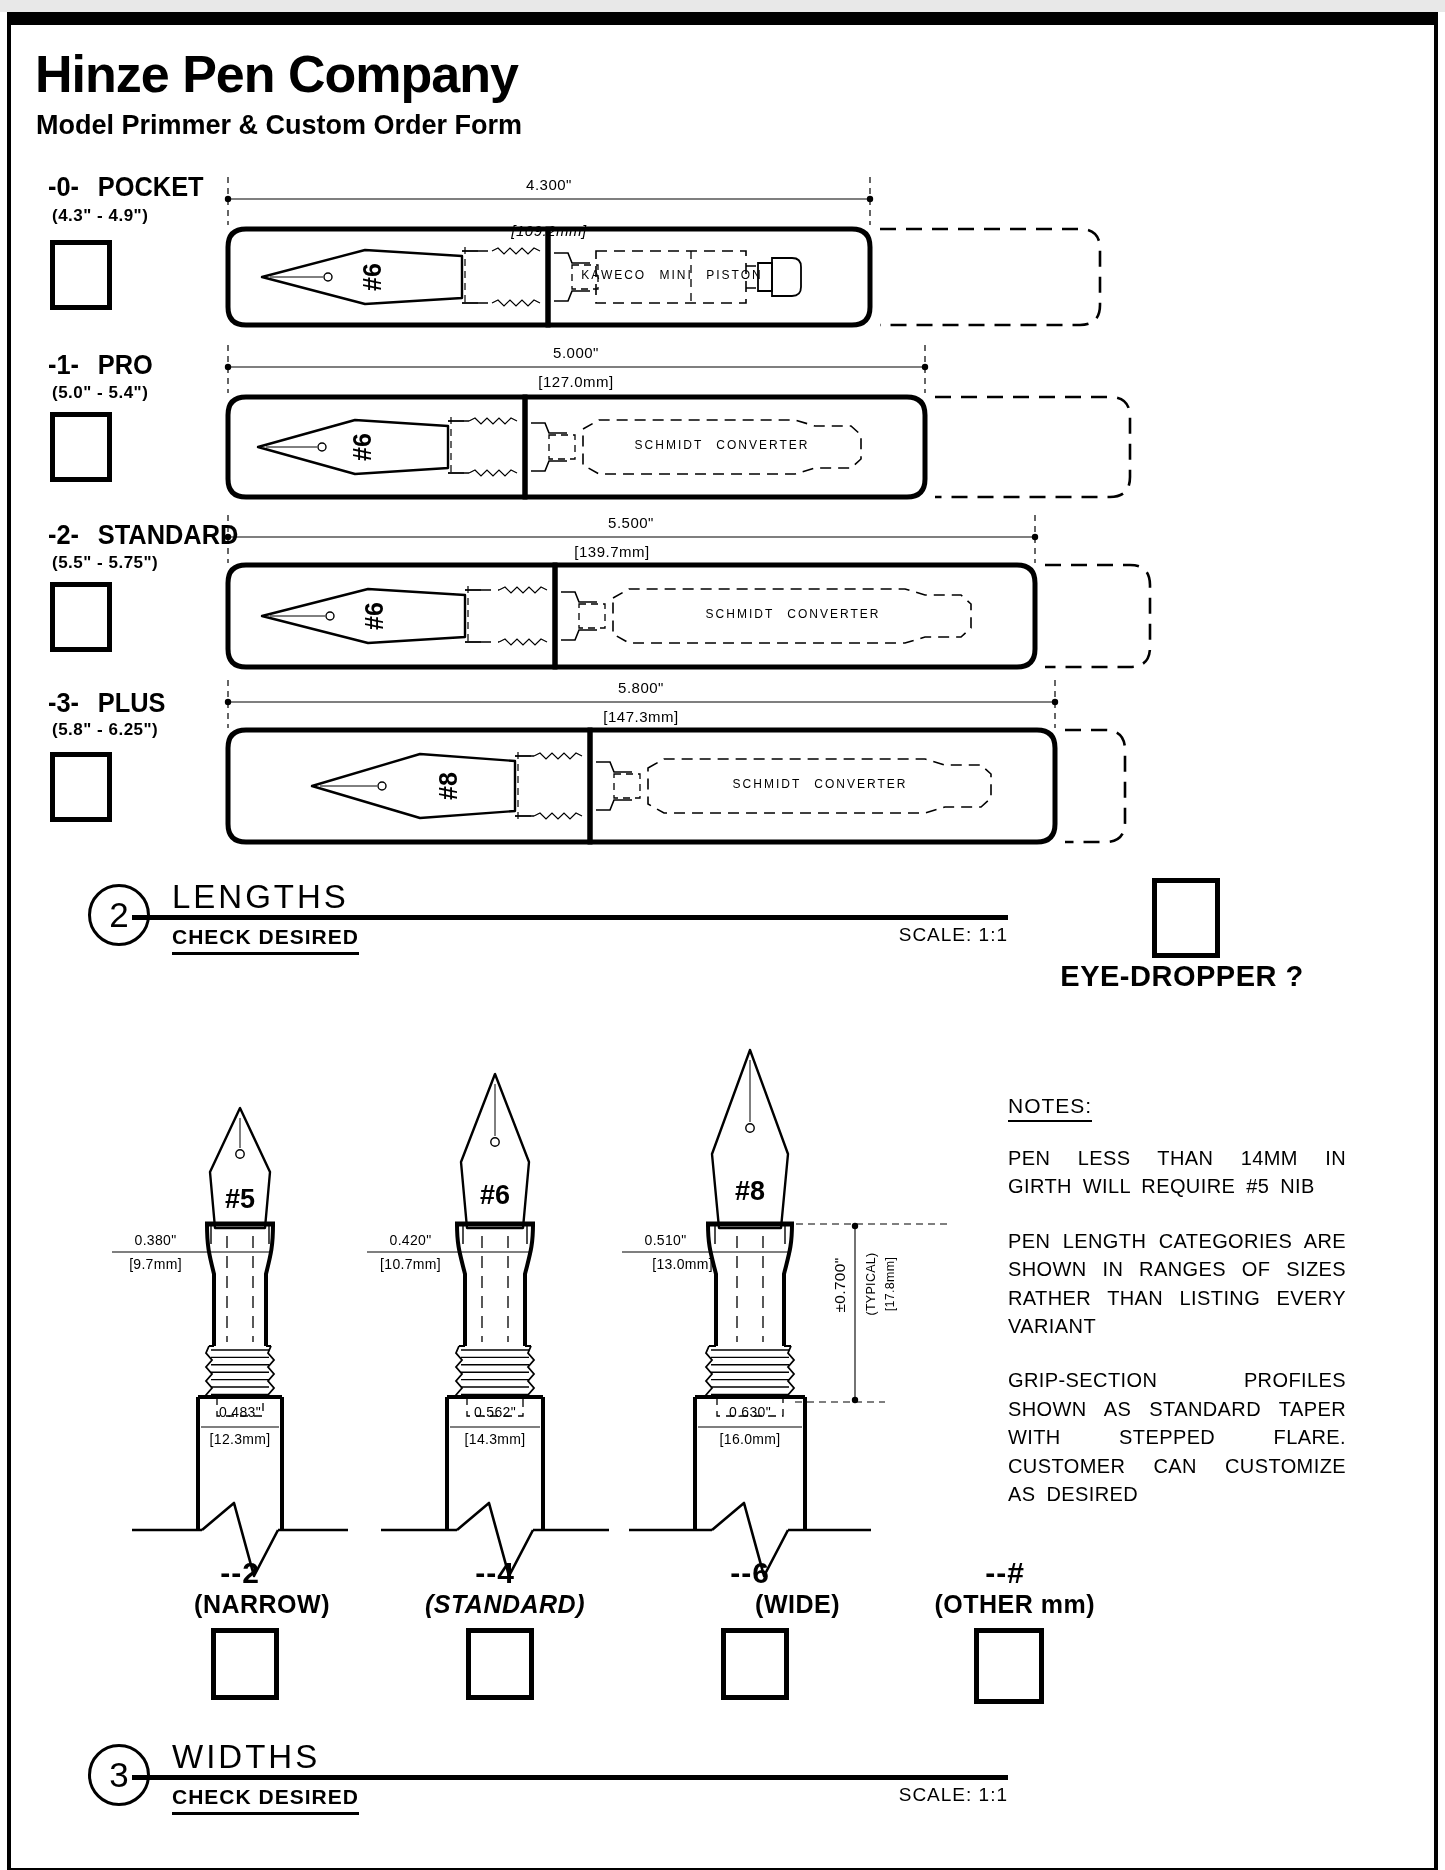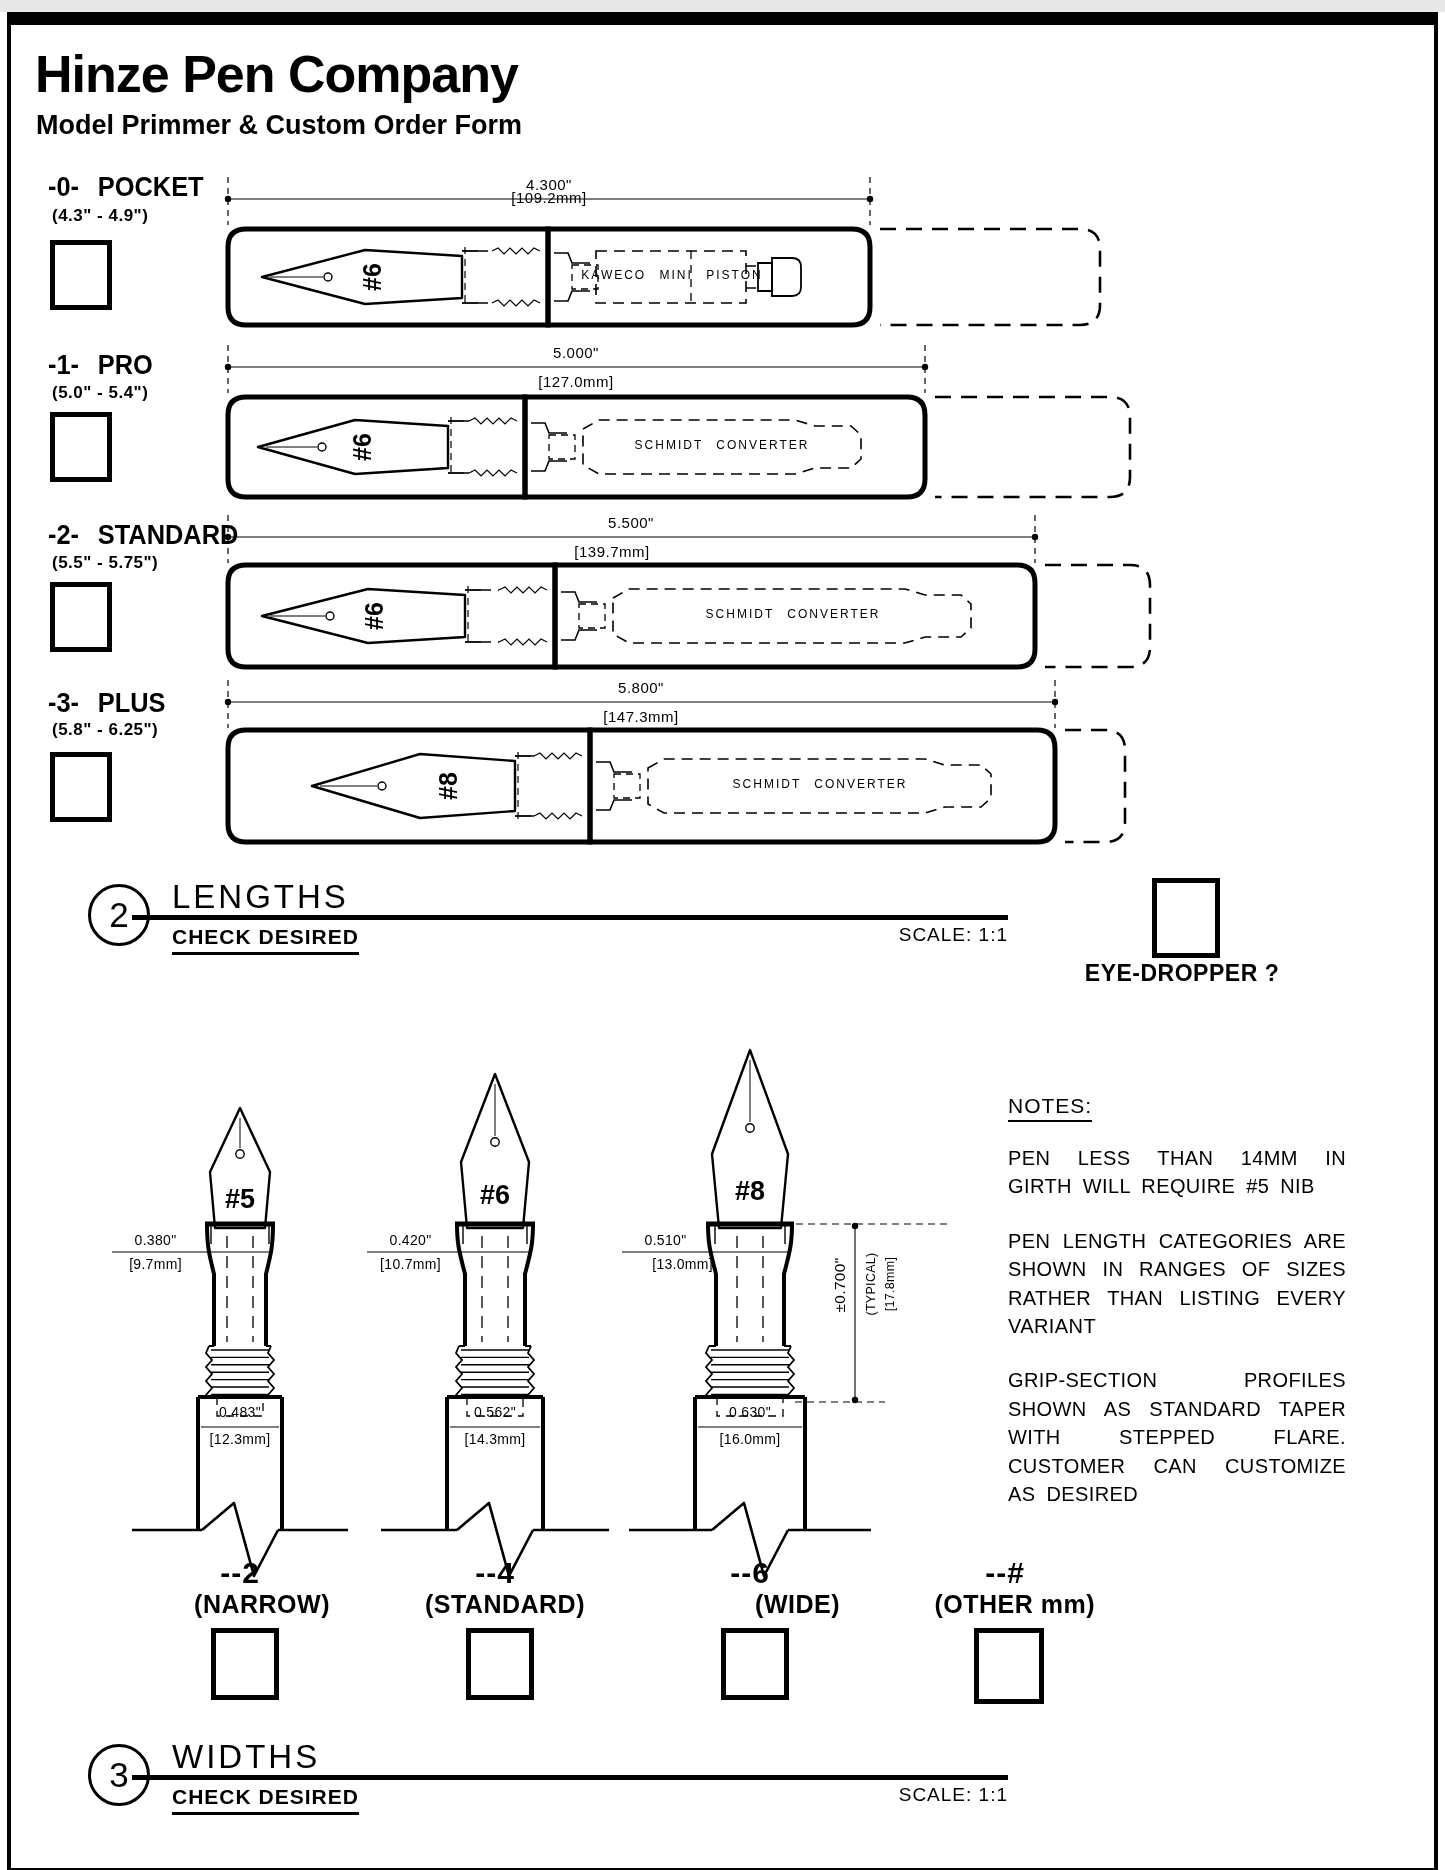--- a/index.html
+++ b/index.html
@@ -23,21 +23,21 @@
   .secrule{position:absolute;height:4.5px;background:#000;}
   .checkdes{font-size:21px;font-weight:bold;letter-spacing:1px;border-bottom:3px solid #000;padding-bottom:3px;}
   .scaletxt{font-size:19px;text-align:right;letter-spacing:1px;}
   .wcode{font-size:30px;font-weight:bold;text-align:center;letter-spacing:1px;}
   .wname{font-size:25px;font-weight:bold;text-align:right;letter-spacing:.5px;white-space:nowrap;}
   .wdim{font-size:14px;text-align:center;letter-spacing:.3px;}
   .rot{transform:rotate(-90deg);text-align:center;}
   .notes{position:absolute;left:1008px;top:1082px;width:338px;}
   .notes .ntitle{font-size:21px;letter-spacing:1px;display:inline-block;border-bottom:2px solid #000;padding-bottom:2px;margin-bottom:22px;}
   .notes p{font-size:20px;line-height:1.42;letter-spacing:.4px;word-spacing:5px;margin:0 0 26px 0;text-align:justify;}
-  .eyelbl{font-size:23px;font-weight:bold;text-align:center;letter-spacing:.5px;white-space:nowrap;}
+  .eyelbl{font-size:29px;font-weight:bold;text-align:center;letter-spacing:.5px;white-space:nowrap;}
 </style>
 </head>
 <body>
 
 <div class="sheet">
   <div class="frame"></div>
 
   <svg id="linework" width="1445" height="1870" viewBox="0 0 1445 1870">
       <g>
         <path d="M228,187L870,187" fill="none" stroke="#000" stroke-width="1.2"></path>
@@ -248,21 +248,21 @@
   <div class="abs title" style="left:35px;top:32px;">Hinze Pen Company</div>
   <div class="abs subtitle" style="left:36px;top:98px;">Model Primmer &amp; Custom Order Form</div>
 
   <div class="abs rowlbl" style="left:48px;top:160px;">
     <span>-0-</span>
     <span>POCKET</span>
   </div>
   <div class="abs rowrange" style="left:52px;top:194px;">(4.3" - 4.9")</div>
   <div class="cb" style="left:50px;top:228px;width:52px;height:60px;"></div>
   <div class="abs dimtxt" style="left:399px;top:164px;width:300px;">4.300"</div>
-  <div class="abs dimtxt" style="left:399px;top:177px;width:300px;">[109.2mm]</div>
+  <div class="abs dimtxt" style="left:399px;top:210px;width:300px;font-style:italic;">[109.2mm]</div>
   <div class="abs niblbl" style="left:350px;top:243px;width:44px;height:44px;line-height:44px;">#6</div>
   <div class="abs filltxt" style="left:512px;top:256px;width:320px;">KAWECO MINI PISTON</div>
 
   <div class="abs rowlbl" style="left:48px;top:338px;">
     <span>-1-</span>
     <span>PRO</span>
   </div>
   <div class="abs rowrange" style="left:52px;top:371px;">(5.0" - 5.4")</div>
   <div class="cb" style="left:50px;top:400px;width:52px;height:60px;"></div>
   <div class="abs dimtxt" style="left:426px;top:332px;width:300px;">5.000"</div>
@@ -308,21 +308,21 @@
   <div class="abs wcode" style="left:170px;top:1544px;width:140px;">--2</div>
   <div class="abs wname" style="left:150px;top:1578px;width:180px;">(NARROW)</div>
   <div class="cb" style="left:211px;top:1616px;width:58px;height:62px;"></div>
 
   <div class="abs niblblv" style="left:445px;top:1168px;width:100px;">#6</div>
   <div class="abs wdim" style="left:363px;top:1220px;width:95px;">0.420"</div>
   <div class="abs wdim" style="left:363px;top:1244px;width:95px;">[10.7mm]</div>
   <div class="abs wdim" style="left:425px;top:1392px;width:140px;">0.562"</div>
   <div class="abs wdim" style="left:425px;top:1419px;width:140px;">[14.3mm]</div>
   <div class="abs wcode" style="left:425px;top:1544px;width:140px;">--4</div>
-  <div class="abs wname" style="left:405px;top:1578px;width:180px;">(STANDARD)</div>
+  <div class="abs wname" style="left:405px;top:1578px;width:180px;font-style:italic;">(STANDARD)</div>
   <div class="cb" style="left:466px;top:1616px;width:58px;height:62px;"></div>
 
   <div class="abs niblblv" style="left:700px;top:1164px;width:100px;">#8</div>
   <div class="abs wdim" style="left:618px;top:1220px;width:95px;">0.510"</div>
   <div class="abs wdim" style="left:618px;top:1244px;width:95px;text-align:right;">[13.0mm]</div>
   <div class="abs wdim" style="left:680px;top:1392px;width:140px;">0.630"</div>
   <div class="abs wdim" style="left:680px;top:1419px;width:140px;">[16.0mm]</div>
   <div class="abs wcode" style="left:680px;top:1544px;width:140px;">--6</div>
   <div class="abs wname" style="left:660px;top:1578px;width:180px;">(WIDE)</div>
   <div class="cb" style="left:721px;top:1616px;width:58px;height:62px;"></div>

